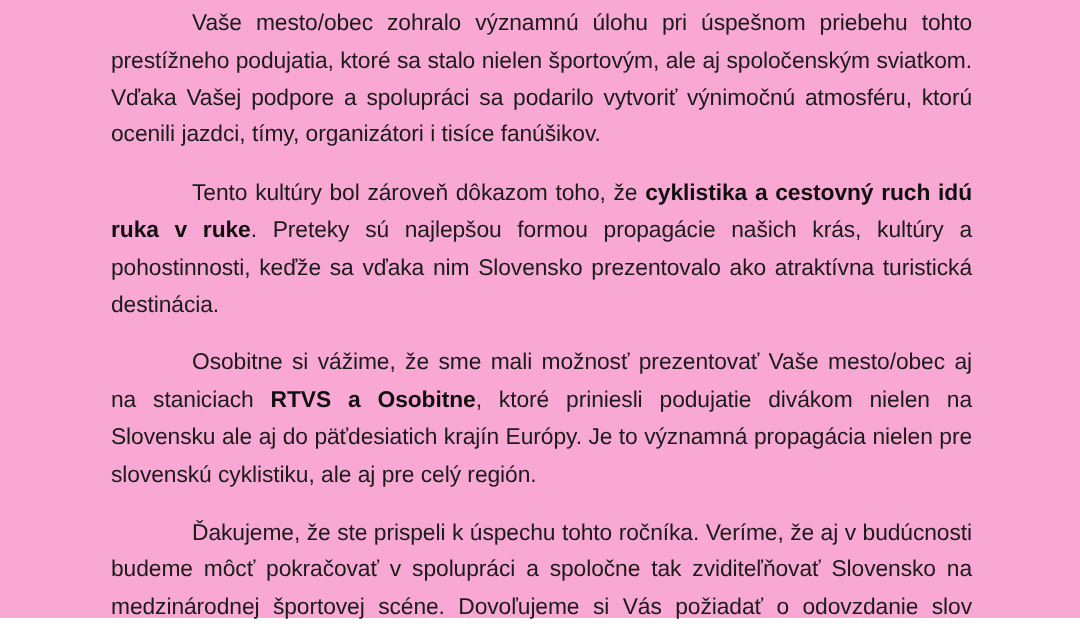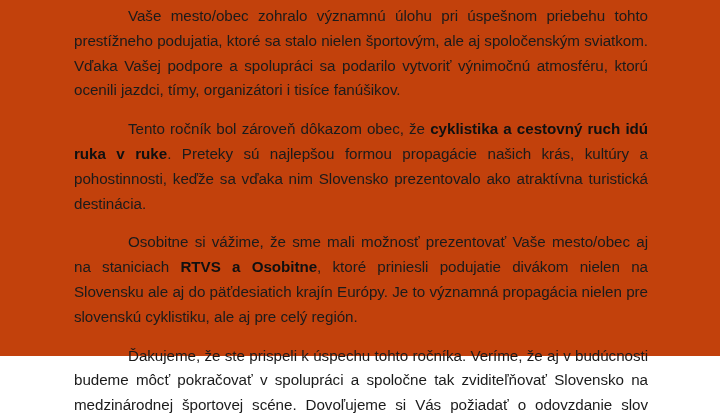--- a/index.html
+++ b/index.html
@@ -9,22 +9,22 @@
   body {
     width: 720px;
     height: 420px;
     background: #ffffff;
     font-family: "Liberation Sans", sans-serif;
     overflow: hidden;
   }
   .page {
     position: relative;
     width: 720px;
-    height: 356px;
-    background: #c2410c;
+    height: 412px;
+    background: #f9a8d4;
     box-sizing: border-box;
   }
   .doc-body {
     position: absolute;
     left: 74px;
     top: 4px;
     width: 574px;
   }
   p.para {
     margin: 0 0 14px 0;
@@ -55,21 +55,21 @@
 <body>
 
 <div class="page">
   <div class="doc-body">
 
     <p class="para">
       <span>Vaše mesto/obec zohralo významnú úlohu pri úspešnom priebehu tohto prestížneho podujatia, ktoré sa stalo nielen športovým, ale aj spoločenským sviatkom. Vďaka Vašej podpore a spolupráci sa podarilo vytvoriť výnimočnú atmosféru, ktorú ocenili jazdci, tímy, organizátori i tisíce fanúšikov.</span>
     </p>
 
     <p class="para">
-      <span>Tento ročník bol zároveň dôkazom obec, že </span><b class="bold">cyklistika a cestovný ruch idú ruka v ruke</b><span>. Preteky sú najlepšou formou propagácie našich krás, kultúry a pohostinnosti, keďže sa vďaka nim Slovensko prezentovalo ako atraktívna turistická destinácia.</span>
+      <span>Tento kultúry bol zároveň dôkazom toho, že </span><b class="bold">cyklistika a cestovný ruch idú ruka v ruke</b><span>. Preteky sú najlepšou formou propagácie našich krás, kultúry a pohostinnosti, keďže sa vďaka nim Slovensko prezentovalo ako atraktívna turistická destinácia.</span>
     </p>
 
     <p class="para">
       <span>Osobitne si vážime, že sme mali možnosť prezentovať Vaše mesto/obec aj na staniciach </span><b class="bold">RTVS a Osobitne</b><span>, ktoré priniesli podujatie divákom nielen na Slovensku ale aj do päťdesiatich krajín Európy. Je to významná propagácia nielen pre slovenskú cyklistiku, ale aj pre celý región.</span>
     </p>
 
     <p class="para">
       <span>Ďakujeme, že ste prispeli k úspechu tohto ročníka. Veríme, že aj v budúcnosti budeme môcť pokračovať v spolupráci a spoločne tak zviditeľňovať Slovensko na medzinárodnej športovej scéne. Dovoľujeme si Vás požiadať o odovzdanie slov uznania a poďakovania aj všetkým Vašim zamestnancom, členom DHZ, všetkým dobrovoľníkom a občanom za úsilie a obetavosť pred a počas pretekov.</span>
     </p>
 

